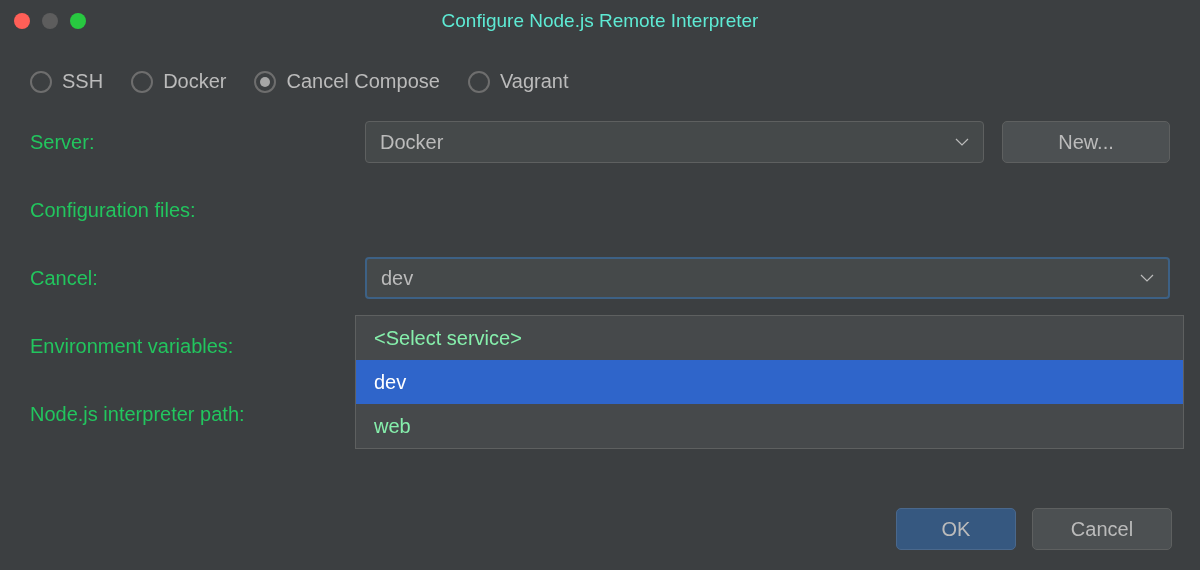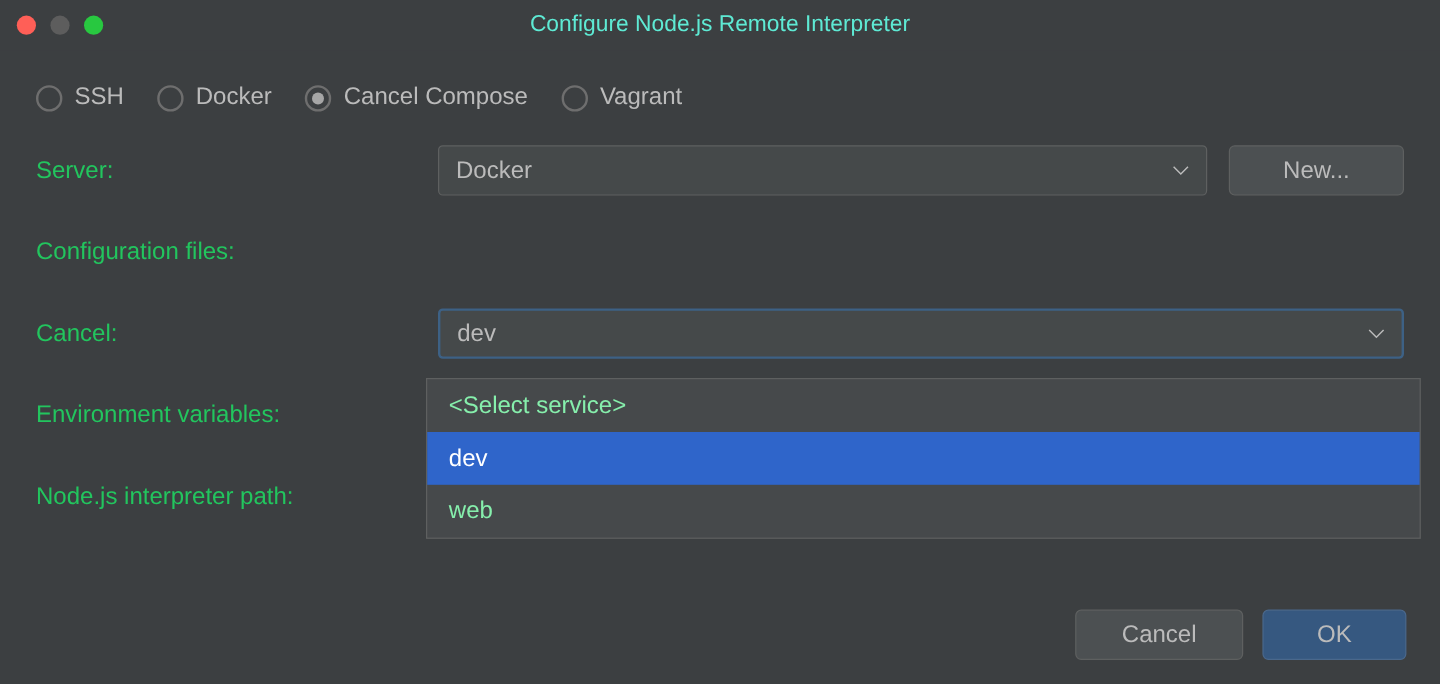--- a/index.html
+++ b/index.html
@@ -111,21 +111,21 @@
     border: 1px solid #5e6060;
     border-radius: 5px;
     color: #bbbbbb;
     padding: 0 26px;
     display: flex;
     align-items: center;
     justify-content: center;
     cursor: pointer;
     font-size: 20px;
   }
-  .btn-new { width: 146px; padding: 0; }
+  .btn-new { width: 168px; padding: 0; }
   .btn-ok {
     background: #365880;
     border-color: #4a688c;
     width: 120px;
     padding: 0;
   }
   .btn-cancel { width: 140px; padding: 0; }
   .text-box .folder-icon {
     margin-left: auto;
     color: #8a8a8a;
@@ -247,19 +247,19 @@
   </div>
   <div class="dropdown-item highlight">
     <span>dev</span>
   </div>
   <div class="dropdown-item">
     <span>web</span>
   </div>
 </div>
 
 <div class="footer">
+  <div class="btn btn-ok">
+    <span>OK</span>
+  </div>
   <div class="btn btn-cancel">
     <span>Cancel</span>
   </div>
-  <div class="btn btn-ok">
-    <span>OK</span>
-  </div>
 </div>
 
 </body></html>

